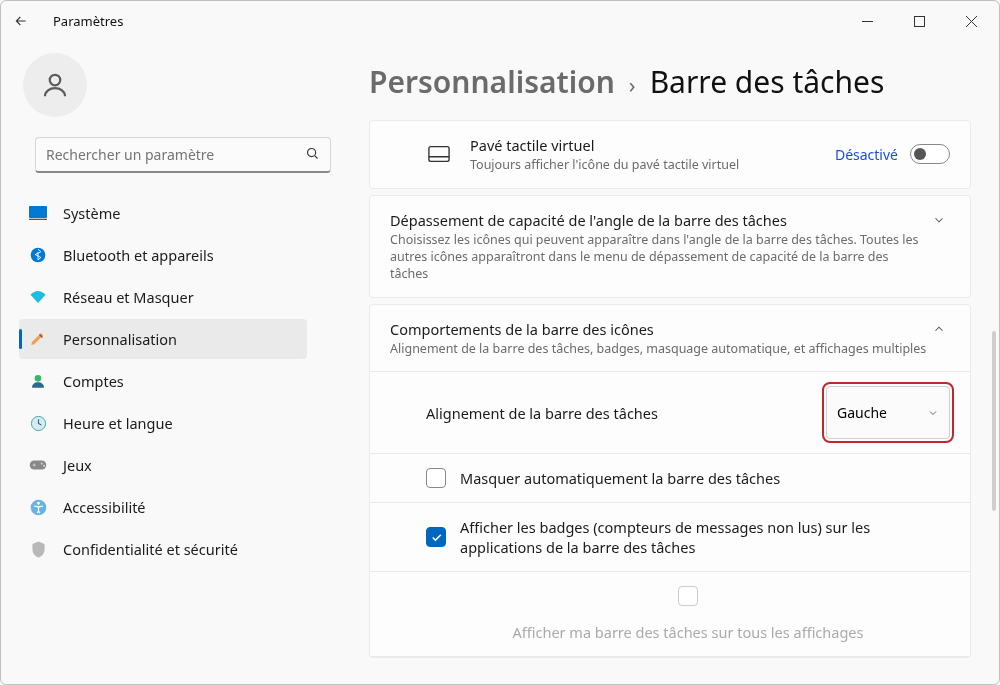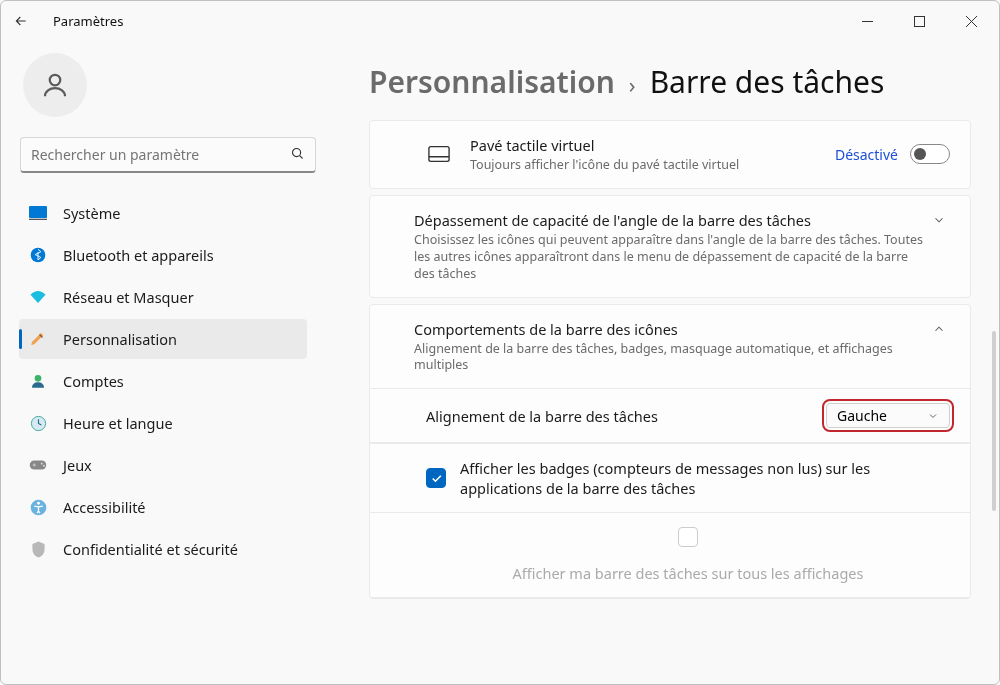--- a/index.html
+++ b/index.html
@@ -10,21 +10,21 @@
   .title-text { font-size: 13px; margin-left: 14px; color:#111;}
   .window-controls { margin-left:auto; display:flex; gap: 24px; padding-right: 12px;}
   .win-ctrl { width: 28px; height: 28px; display:flex; align-items:center; justify-content:center; color:#333; cursor:pointer;}
   
   .layout { display:flex; height: calc(100% - 40px); }
   
   .sidebar { width: 320px; padding: 8px 14px 0 18px; display:flex; flex-direction:column; gap:6px;}
   .avatar { width: 64px; height: 64px; border-radius: 50%; background:#ededed; display:flex; align-items:center; justify-content:center; margin: 4px 0 6px 4px;}
   .avatar svg { width:30px; height:30px; stroke:#5b5b5b;}
   
-  .search { display:flex; align-items:center; width: 296px; height: 36px; border:1px solid #d6d6d6; border-bottom: 2px solid #888; border-radius:4px; background:#fbfbfb; padding: 0 10px; margin: 8px 0 14px 1px;}
+  .search { display:flex; align-items:center; width: 296px; height: 36px; border:1px solid #d6d6d6; border-bottom: 2px solid #888; border-radius:4px; background:#fbfbfb; padding: 0 10px; margin: 8px 0 14px 16px;}
   .search input { flex:1; border:none; outline:none; background:transparent; font-size:14px; color:#555;}
   .search .icon { color:#444;}
   
   .nav { display:flex; flex-direction:column; gap:2px;}
   .nav-item { display:flex; align-items:center; height: 40px; padding: 0 10px; border-radius:4px; cursor:pointer; font-size:14.5px; color:#1b1b1b; gap:16px; position:relative;}
   .nav-item.active { background:#eaeaea;}
   .nav-item.active::before { content:""; position:absolute; left:0; top:10px; bottom:10px; width:3px; background:#0067c0; border-radius:2px;}
   .nav-icon { width:18px; height:18px; display:flex; align-items:center; justify-content:center;}
   
   .main { flex:1; padding: 20px 28px 0 48px; overflow-y:auto; position: relative;}
@@ -44,25 +44,25 @@
   .row-sub { font-size:12.5px; color:#6b6b6b; margin-top:2px; line-height:1.35;}
   
   .toggle-group { display:flex; align-items:center; gap:12px;}
   .toggle-label { font-size:14px; color:#1d4ed8;}
   .toggle { width:40px; height:20px; border-radius:10px; border:1px solid #888; background:#fff; position:relative;}
   .toggle::after { content:""; position:absolute; left:3px; top:3px; width:12px; height:12px; border-radius:50%; background:#555;}
   
   .expand-icon { color:#555; padding: 0 4px;}
   
   .section-header { padding: 14px 20px; display:flex; align-items:flex-start;}
-  .section-header .row-text { flex:1;margin-left:24px;}
+  .section-header .row-text { flex:1;}
   
   .divider { height:1px; background:#eaeaea; margin: 0;}
   
-  .dropdown { border:1px solid #cfcfcf; border-radius:4px; padding: 2px 10px; display:flex; align-items:center; gap: 40px; font-size:14px; background:#fbfbfb; cursor:pointer;}
+  .dropdown { border:1px solid #cfcfcf; border-radius:4px; padding: 16px 10px; display:flex; align-items:center; gap: 40px; font-size:14px; background:#fbfbfb; cursor:pointer;}
   .dropdown.highlight { outline: 2.5px solid #c1272d; outline-offset: 2px;}
   
   .checkbox { width:20px; height:20px; border-radius:4px; border:1.5px solid #888; background:#fff; display:flex; align-items:center; justify-content:center; flex-shrink:0;}
   .checkbox.checked { background:#0067c0; border-color:#0067c0;}
   .checkbox.checked svg { stroke:#fff;}
   .checkbox.disabled { border-color:#ccc;}
   .check-label { font-size:14.5px; color:#1b1b1b;}
   .check-label.disabled { color:#aaa;}
   .disabled-text { font-size:14px; color:#aaa; line-height:1.4;}
 </style>
@@ -250,20 +250,24 @@
         <span class="check-label" style="flex:1">Alignement de la barre des tâches</span>
         <div class="dropdown highlight">
           <span>Gauche</span>
           <svg width="12" height="12" viewBox="0 0 24 24" fill="none" stroke="#555" stroke-width="1.8">
               <path d="M6 9l6 6 6-6"></path>
             </svg>
         </div>
       </div>
       <div class="divider"></div>
 
+      <div class="card-row nested" style="gap:14px;">
+        <div class="checkbox"></div>
+        <span class="check-label">Masquer automatiquement la barre des tâches</span>
+      </div>
       <div class="divider"></div>
 
       <div class="card-row nested" style="gap:14px;">
         <div class="checkbox checked">
           <svg width="13" height="13" viewBox="0 0 24 24" fill="none" stroke-width="3">
               <path d="M5 12l5 5L20 7"></path>
             </svg>
         </div>
         <span class="check-label">Afficher les badges (compteurs de messages non lus) sur les applications de la barre des tâches</span>
       </div>

